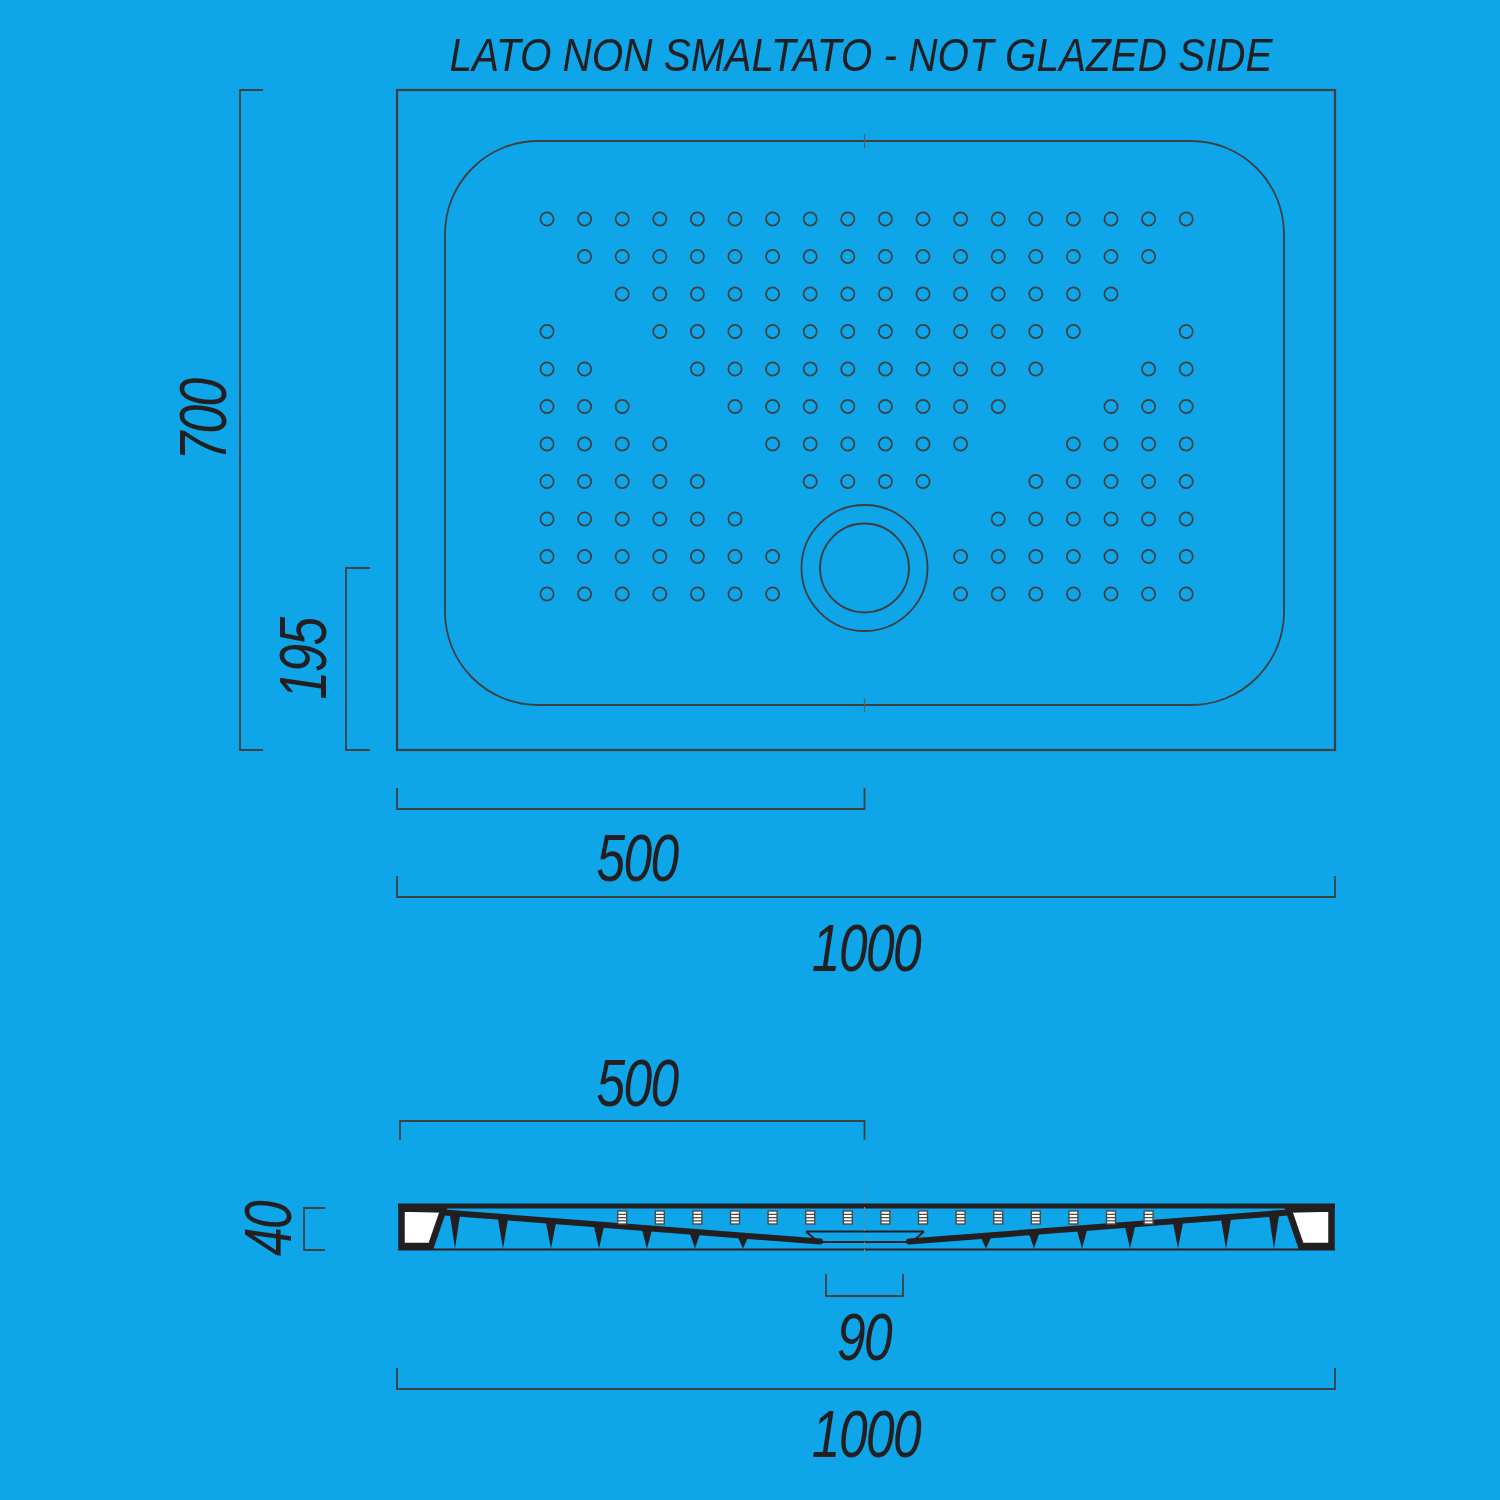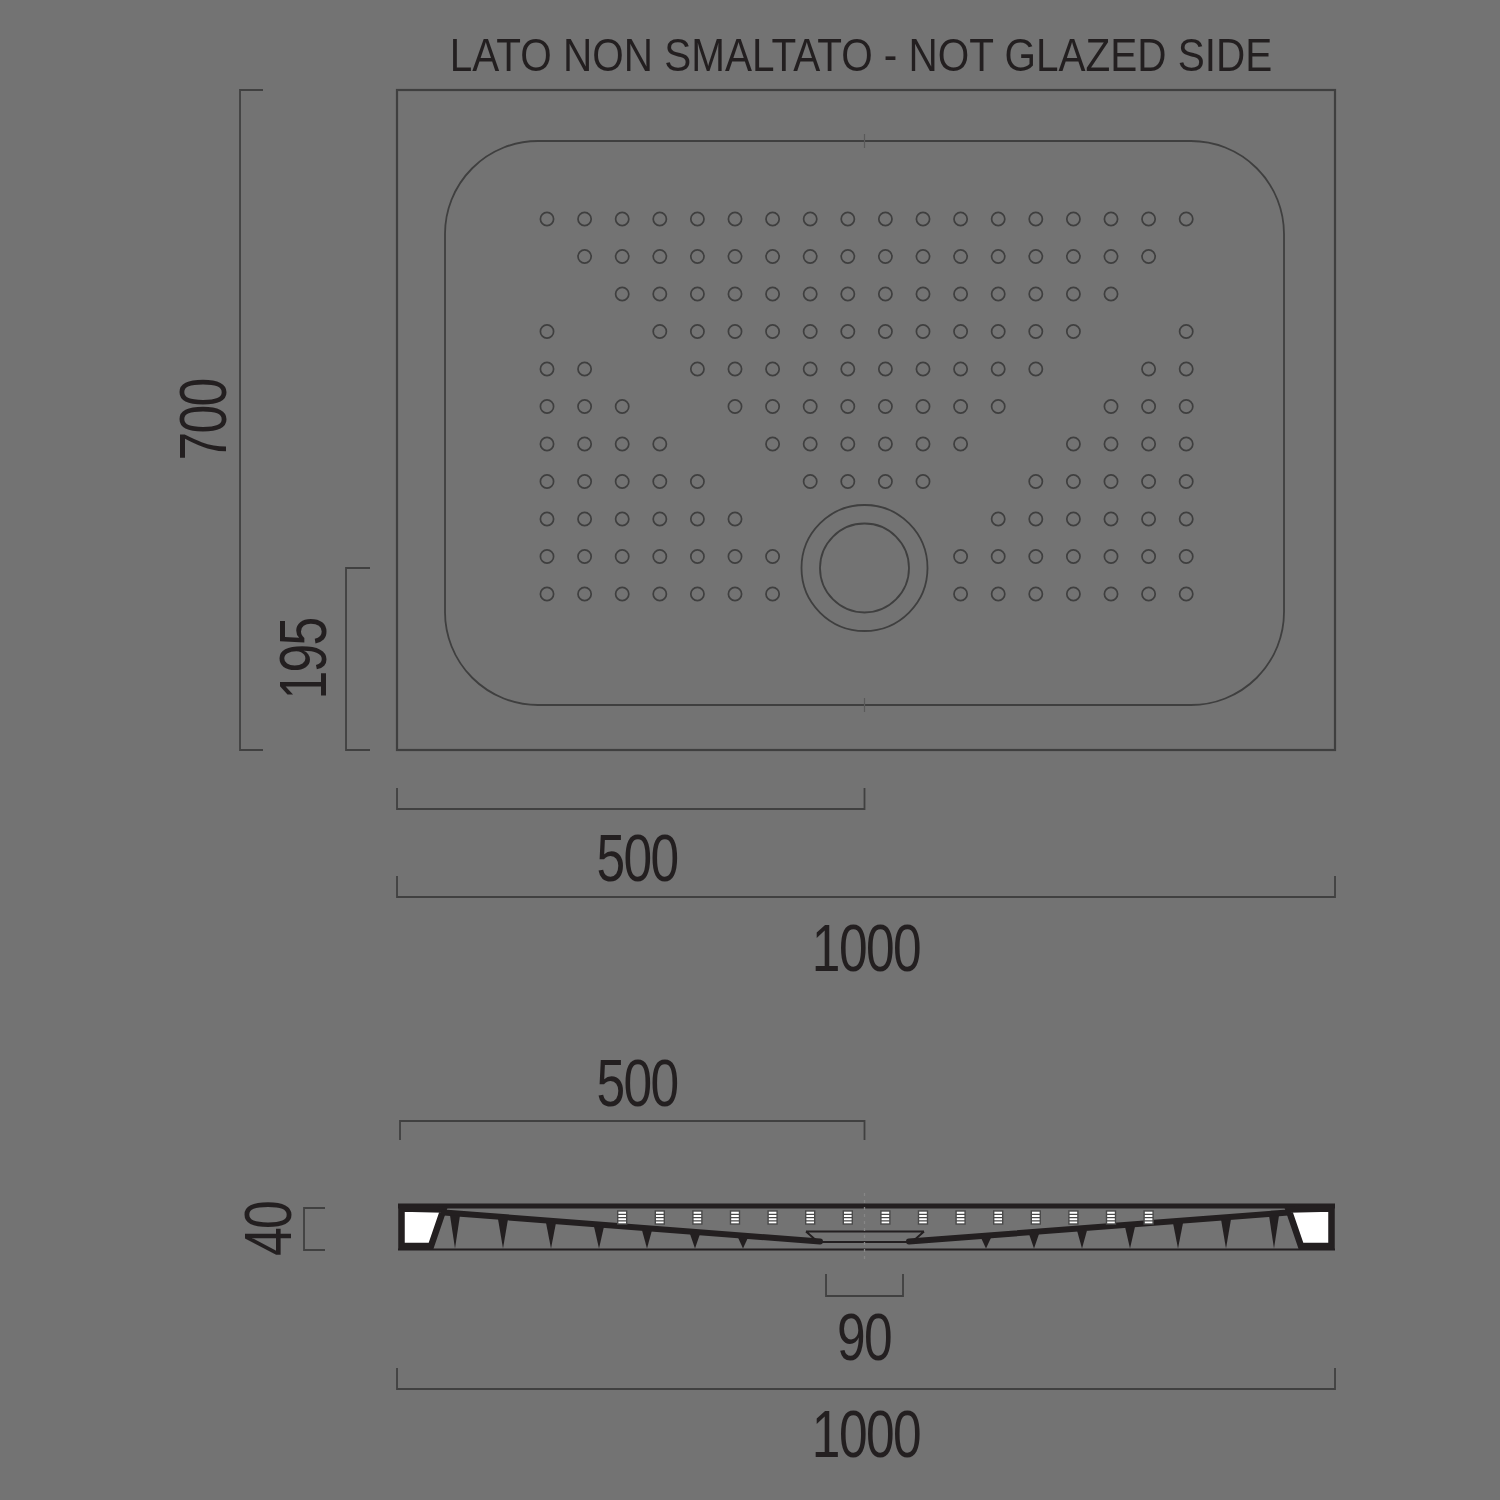--- a/index.html
+++ b/index.html
@@ -1,17 +1,17 @@
 <!DOCTYPE html>
 <html><head>
 <meta charset="utf-8">
 <style>
   html,body{margin:0;padding:0;background:#fff;}
-  .stage{position:relative;width:1500px;height:1500px;background:#737373;overflow:hidden;
-         font-family:"Liberation Sans",sans-serif;color:#231f20;}
+  .stage{position:relative;width:1500px;height:1500px;background:#0ea5e9;overflow:hidden;
+         font-family:"Liberation Sans",sans-serif;color:#231f20;font-style:italic;}
   .stage svg{position:absolute;left:0;top:0;}
   .title{position:absolute;white-space:nowrap;font-size:46px;font-weight:500;
          transform:translate(-50%,-50%) scaleX(0.88);letter-spacing:0;color:#231f20;}
   .dim-label{position:absolute;white-space:nowrap;font-size:66px;font-weight:400;
              letter-spacing:-2px;color:#231f20;
              transform:translate(-50%,-50%) scaleX(0.78);}
   .dim-label.vert{transform:translate(-50%,-50%) rotate(-90deg) scaleX(0.78);}
 </style>
 </head>
 <body>

